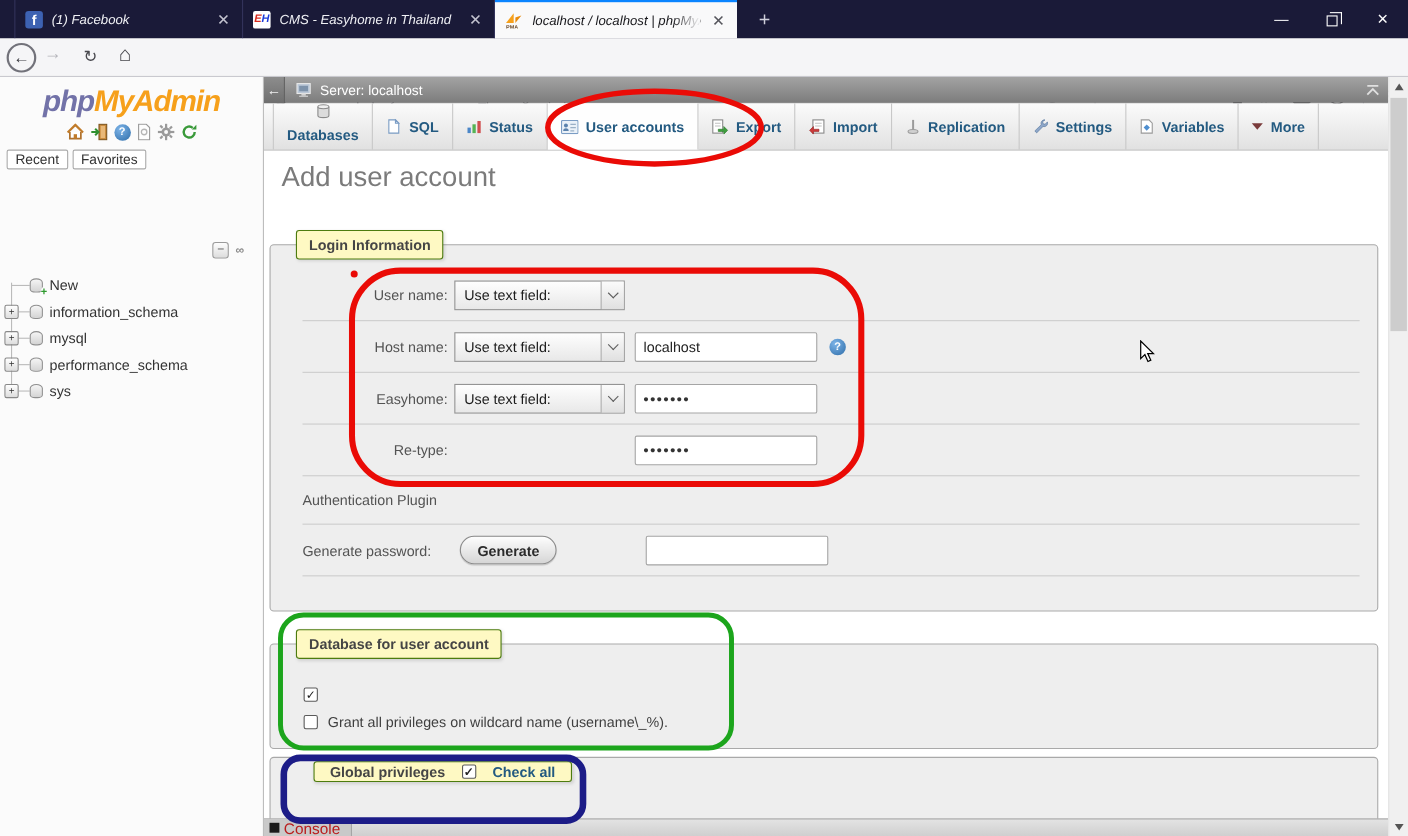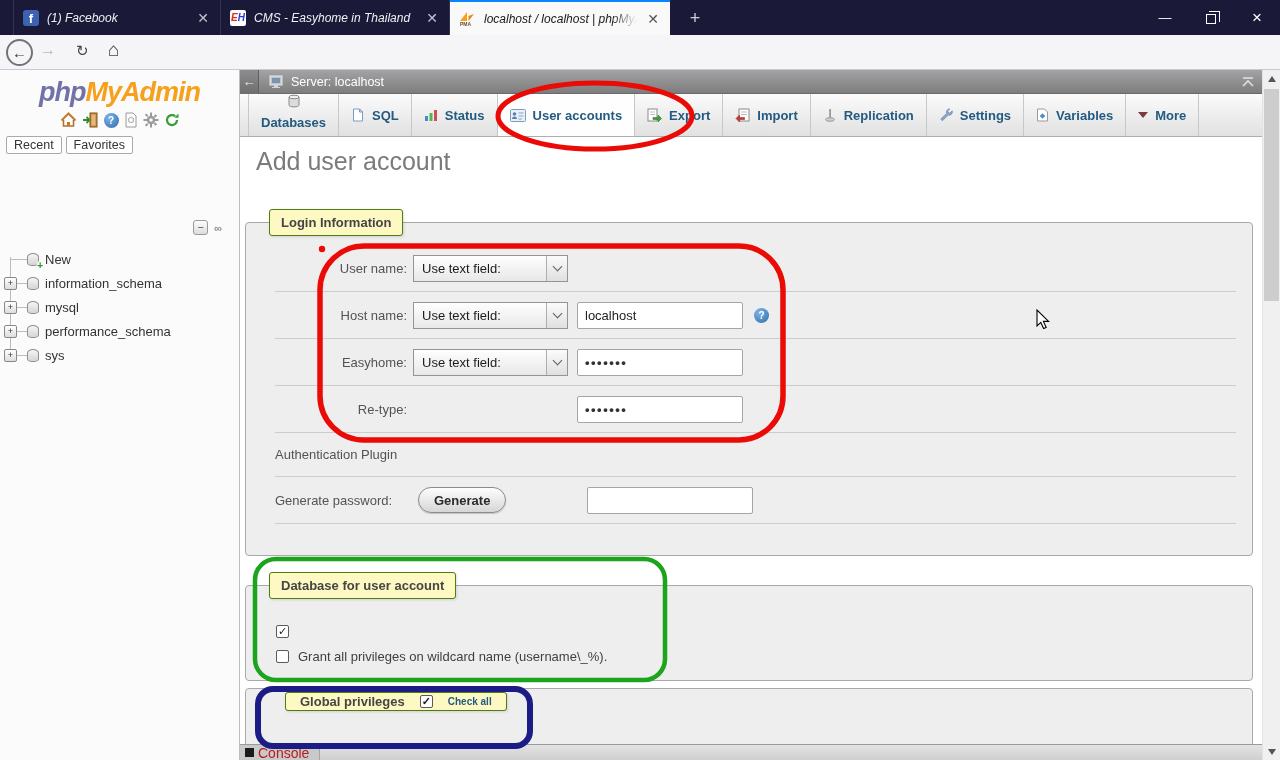--- a/index.html
+++ b/index.html
@@ -132,21 +132,21 @@
   .genbtn { margin-left:11px; height:26px; padding:0 15px; border:1px solid #8b8b8b; border-radius:13px;
             background:linear-gradient(#fdfdfd,#d6d6d6); font-size:13px; font-weight:bold; color:#2b2b2b;
             display:flex; align-items:center; box-shadow:0 1px 1px rgba(0,0,0,.18); flex:none; }
   .txt.gen { margin-left:81px; }
   .helpi { margin-left:11px; width:15px; height:15px; border-radius:50%; flex:none;
            background:radial-gradient(circle at 35% 30%, #7db4e8, #2d6ca8); color:#fff; font-size:10px;
            font-weight:bold; display:flex; align-items:center; justify-content:center; }
   .cbrow { display:flex; align-items:center; gap:9px; height:25px; font-size:13px; color:#3f3f3f; }
   .cbx { width:13px; height:13px; border:1px solid #5a5a5a; background:#fff; display:flex; align-items:center;
          justify-content:center; font-size:11px; color:#222; border-radius:2px; flex:none; }
-  .checkall { color:#235a81; font-weight:bold; font-size:10px; }
+  .checkall { color:#235a81; font-weight:bold; font-size:13px; }
   .lg3 .gp { color:#454545; }
 
   
   .consolebar { position:absolute; left:240px; bottom:0; width:1022px; height:16px;
                 background:linear-gradient(#e3e3e3,#cfcfcf); border-top:1px solid #9b9b9b;
                 display:flex; align-items:center; font-size:14px; color:#b91c1c; }
   .conlabel { display:flex; align-items:center; gap:4px; padding:0 10px 0 5px; background:#c9c9c9;
               border-right:1px solid #a5a5a5; height:100%; }
   .blacksq { width:9px; height:9px; background:#1b1b1b; }
 

